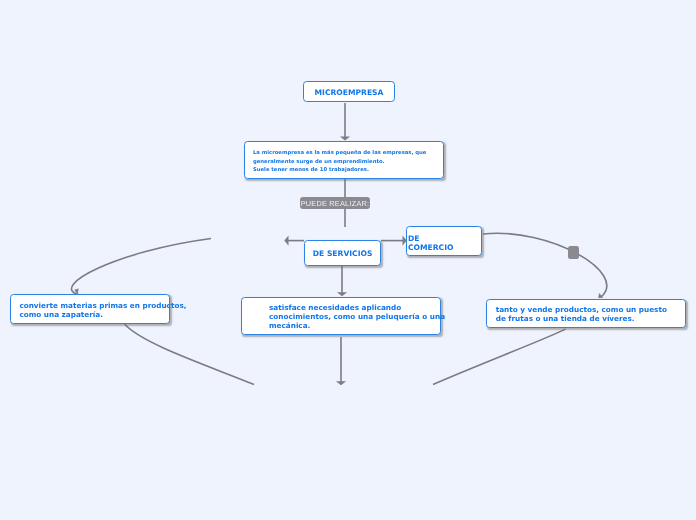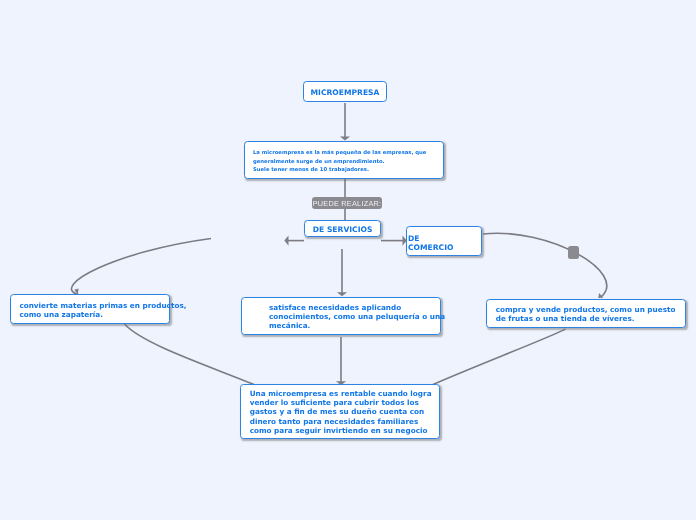--- a/index.html
+++ b/index.html
@@ -42,63 +42,56 @@
       <path d="M345,140.5 L339.9,136.6 L350.1,136.6 z"></path>
       <path d="M284.3,240.6 L288.5,235.5 L288.5,245.7 z"></path>
       <path d="M406.7,240.6 L402.5,235.5 L402.5,245.7 z"></path>
       <path d="M342,296.2 L336.9,292.3 L347.1,292.3 z"></path>
       <path d="M341,385.2 L335.9,381.3 L346.1,381.3 z"></path>
       <path d="M77.8,294.4 L74.2,289.7 L78.6,288.5 z"></path>
       <path d="M598.2,298.0 L599.1,293.0 L603.3,297.8 z"></path>
     </g>
   </svg>
 
-  <div class="node title" style="left:303px;top:81px;width:84px;height:21px;box-shadow:none;justify-content:center;">
+  <div class="node title" style="left:303px;top:81px;width:92px;height:21px;box-shadow:none;justify-content:center;">
     <span>MICROEMPRESA</span>
   </div>
 
   <div class="node small" style="left:244px;top:140.8px;width:200.3px;height:38.7px;">
     <span>La microempresa es la más pequeña de las empresas, que
 generalmente surge de un emprendimiento.
 Suele tener menos de 10 trabajadores.</span>
   </div>
 
-  <div class="tag" style="left:312px;top:197px;width:70px;height:12px;">
+  <div class="tag" style="left:300px;top:197px;width:70px;height:12px;">
     <span>PUEDE REALIZAR:</span>
   </div>
 
 
-  <div class="node title" style="left:303.9px;top:220px;width:77.4px;height:17px;">
+  <div class="node title" style="left:303.9px;top:240px;width:77.4px;height:26px;">
     <span>DE SERVICIOS</span>
   </div>
 
   <div class="node title" style="left:406px;top:226.3px;width:76.3px;height:29.9px;justify-content:flex-start;padding-left:1px;padding-top:5px;">
     <span style="white-space:pre;line-height:8.8px">DE
 COMERCIO</span>
   </div>
 
   <div class="node para" style="left:10.4px;top:293.9px;width:160px;height:30.3px;padding-left:8px;">
     <span>convierte materias primas en productos,
 como una zapatería.</span>
   </div>
 
   <div class="node para" style="left:241px;top:296.8px;width:200.3px;height:38.7px;padding-left:27px;">
     <span>satisface necesidades aplicando
 conocimientos, como una peluquería o una
 mecánica.</span>
   </div>
 
   <div class="node para" style="left:486px;top:298.8px;width:200.2px;height:29.7px;">
-    <span>compra y vende productos, como un puesto
+    <span>tanto y vende productos, como un puesto
 de frutas o una tienda de víveres.</span>
   </div>
 
-  <div class="node para" style="left:240px;top:383.8px;width:200.4px;height:55.7px;padding-top:0.8px;">
-    <span>Una microempresa es rentable cuando logra
-vender lo suficiente para cubrir todos los
-gastos y a fin de mes su dueño cuenta con
-dinero tanto para necesidades familiares
-como para seguir invirtiendo en su negocio</span>
-  </div>
 
   <div class="sq" style="left:568px;top:246px;width:11px;height:13px;"></div>
 
 </div>
 
 </body></html>

